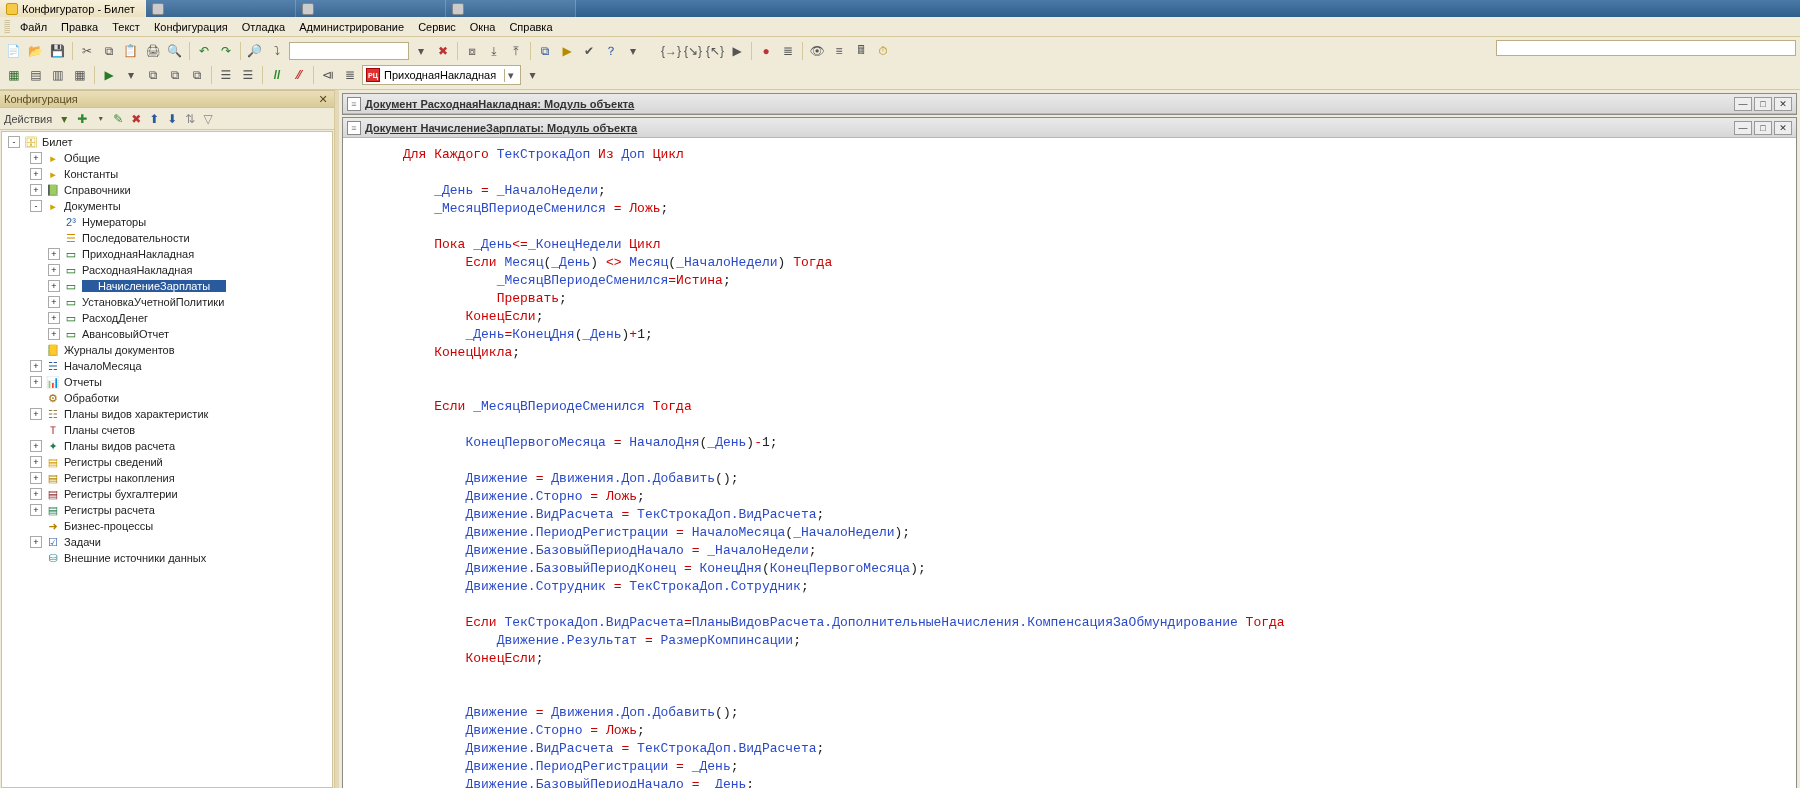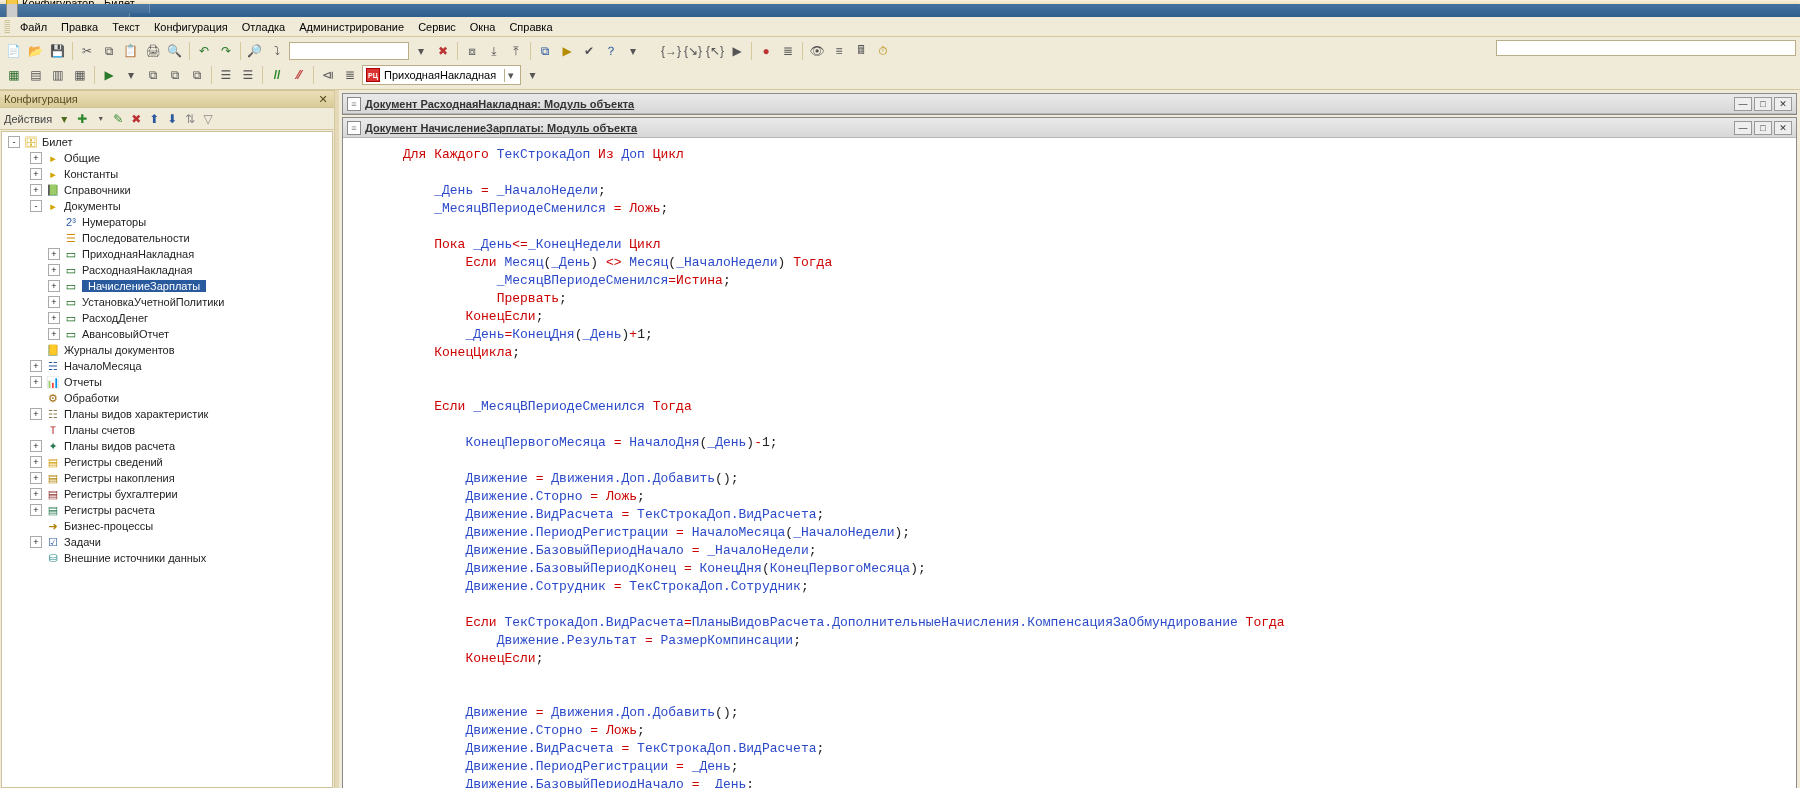--- a/index.html
+++ b/index.html
@@ -13,21 +13,20 @@
     position: relative;
   }
   
   .os-tabbar {
     height: 17px;
     background: linear-gradient(#4b7aa8,#2f5e8c);
     display: flex;
     align-items: stretch;
     color: #fff;
     font-size: 11px;
-    flex-direction: column;
   }
   .os-tab {
     padding: 1px 10px 0 6px;
     display: flex;
     align-items: center;
     gap: 4px;
     border-right: 1px solid rgba(255,255,255,0.2);
     background: rgba(255,255,255,0.06);
     white-space: nowrap;
     overflow: hidden;
@@ -200,21 +199,21 @@
   .ico.reginf{ color:#d19a00;}
   .ico.regaccum{color:#b28000;}
   .ico.regacc{ color:#8a2a2a;}
   .ico.regcalc{color:#2a7a52;}
   .ico.bp    { color:#b28000;}
   .ico.task  { color:#2a5a9e;}
   .ico.ext   { color:#2a8a8a;}
 
   .label-text { color:#222; }
   .tree li.selected .label-text {
-    background:#2a5a9e; color:#fff; padding:0 6px;
+    background:#2a5a9e; color:#fff; padding:0 16px;
   }
 
   
   .editor-area {
     flex:1; position:relative; background:#f0ead9; display:flex; flex-direction:column;
     padding: 3px 3px 0 3px;
   }
   .doc-frame {
     border:1px solid #8a8a8a;
     background:#fff;

